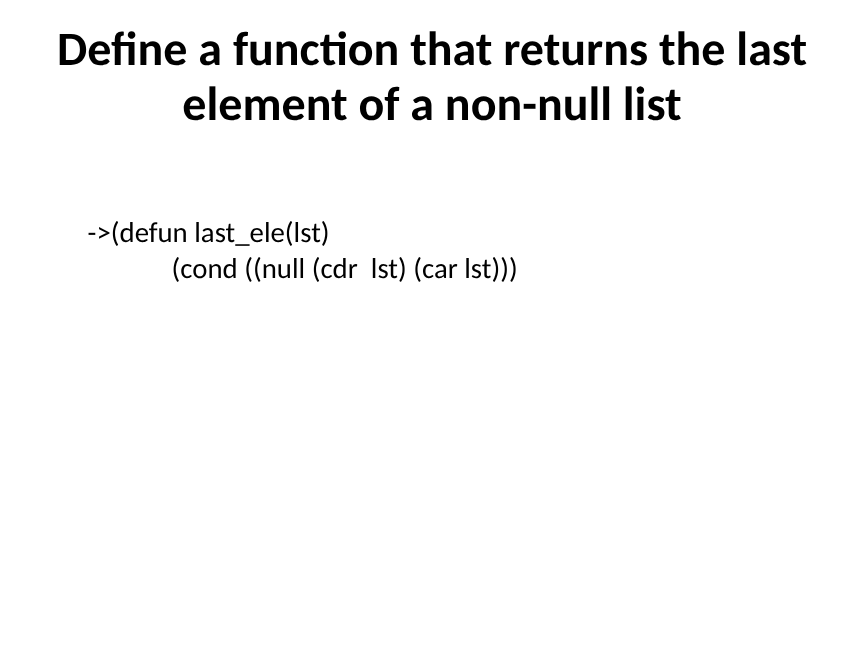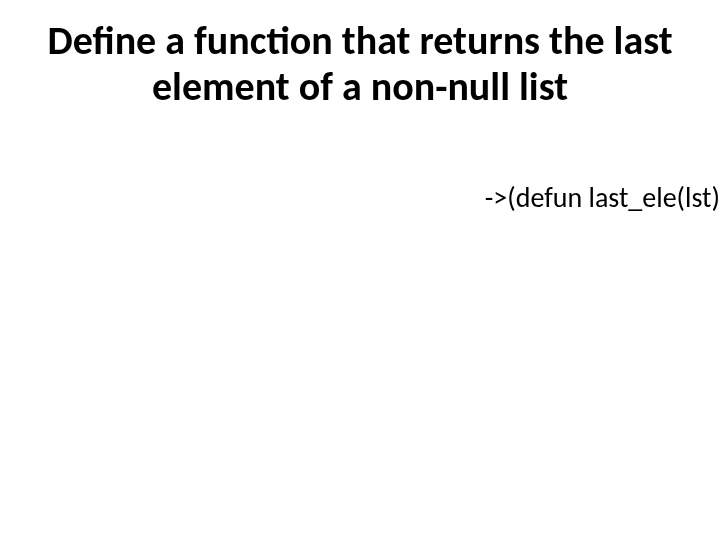--- a/index.html
+++ b/index.html
@@ -19,33 +19,33 @@
   }
   .title {
     font-weight: 700;
     font-size: 40px;
     line-height: 1.15;
     text-align: center;
     padding: 18px 30px 0 30px;
   }
   .body {
     padding: 70px 0 0 73px;
-    font-size: 28px;
+    font-size: 24px;
     font-weight: 400;
     line-height: 1.25;
-    text-align: right;
   }
   .code-line {
     white-space: pre;
   }
   .indent1 {
     padding-left: 70px;
   }
 </style>
 </head>
 <body>
 
 <div class="slide">
   <div class="title">Define a function that returns the last element of a non-null list</div>
   <div class="body">
     <div class="code-line">-&gt;(defun last_ele(lst)</div>
+    <div class="code-line indent1">(cond ((null (cdr  lst) (car lst)))</div>
   </div>
 </div>
 
 </body></html>

